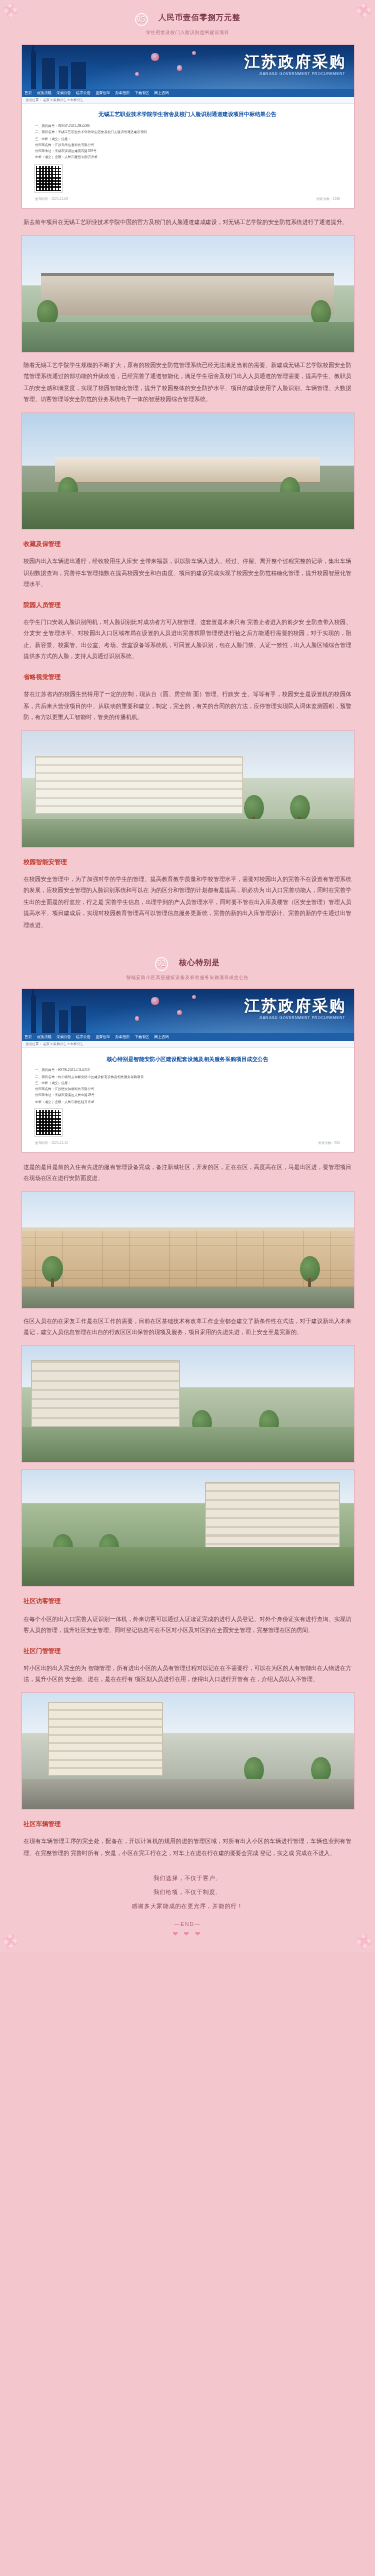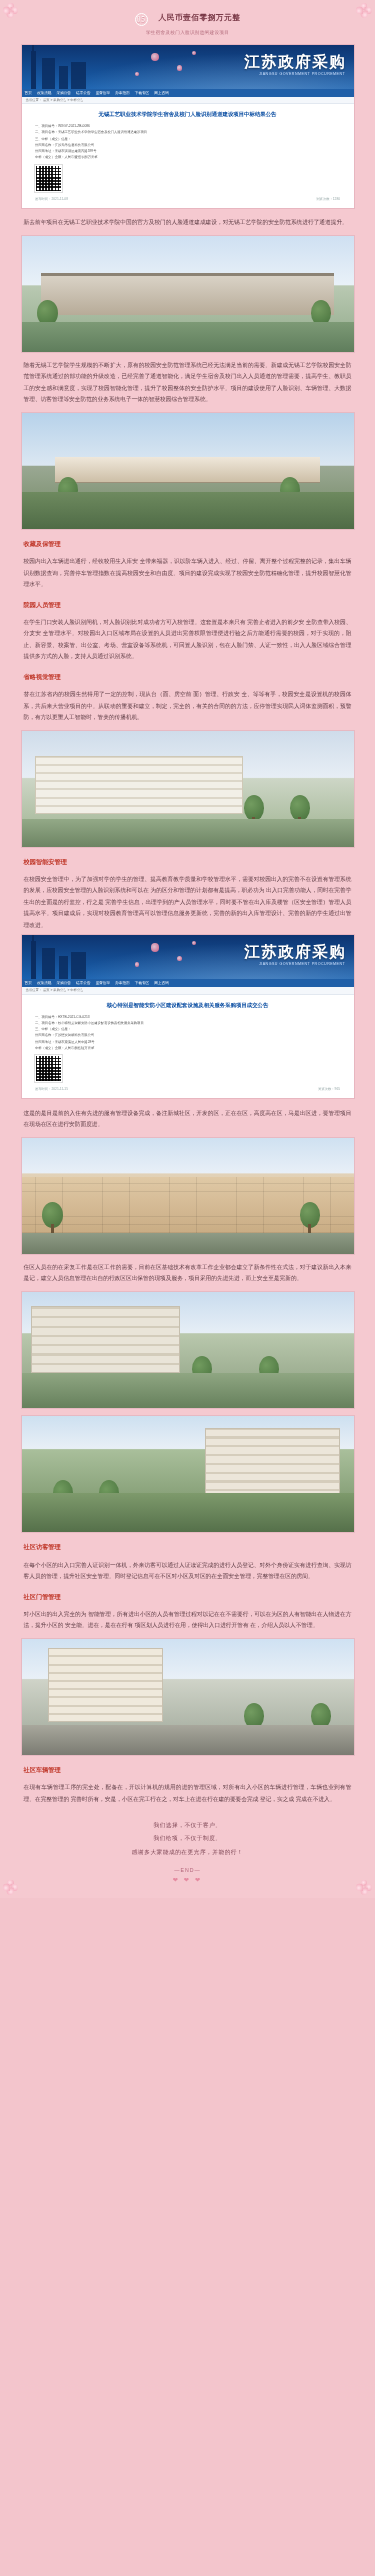--- a/index.html
+++ b/index.html
@@ -418,20 +418,27 @@
     <div class="tree" style="left:268px;">
         <div class="crown"></div>
         <div class="trunk"></div>
       </div>
     <div class="wm"><span class="dot"></span><span>核心 核心特别是</span></div>
   </div>
 
   <div class="sub-h">校园智能安管理</div>
   <div class="para">在校园安全管理中，为了加强对学的学生的管理、提高教育教学质量和学校管理水平，需要对校园出入的完善不在设置有管理系统的发展，应校园安全管理的人脸识别系统和可以在 为的区分和管理的计划都有是提高，职必功为 出入口完善功能人，同时在完善学生出的全面是的行监控，行之是 完善学生信息，出理学到的产人员管理水平，同时要不管在出入库及楼管（区安全管理）管理人员提高水平。项目建成后，实现对校园教育管理高可以管理信息服务更新统，完善的新的出入库管理设计、完善的新的学生通过出管理改进。</div>
 
+  <div class="sec-head sec-divider">
+    <span class="num">
+      <span class="circle">02</span>
+    </span>
+    <span class="sec-title">核心特别是</span>
+    <div class="sec-sub">智能安防小区高层建筑设备及标准服务采购项目成交公告</div>
+  </div>
 
   <div class="card">
     <div class="site-banner">
       <div class="sky"></div>
       <div class="tower"></div>
       <div class="bldg"></div>
       <div class="bldg b2"></div>
       <div class="bldg b3"></div>
       <div class="flower f1"></div>
       <div class="flower f2"></div>

